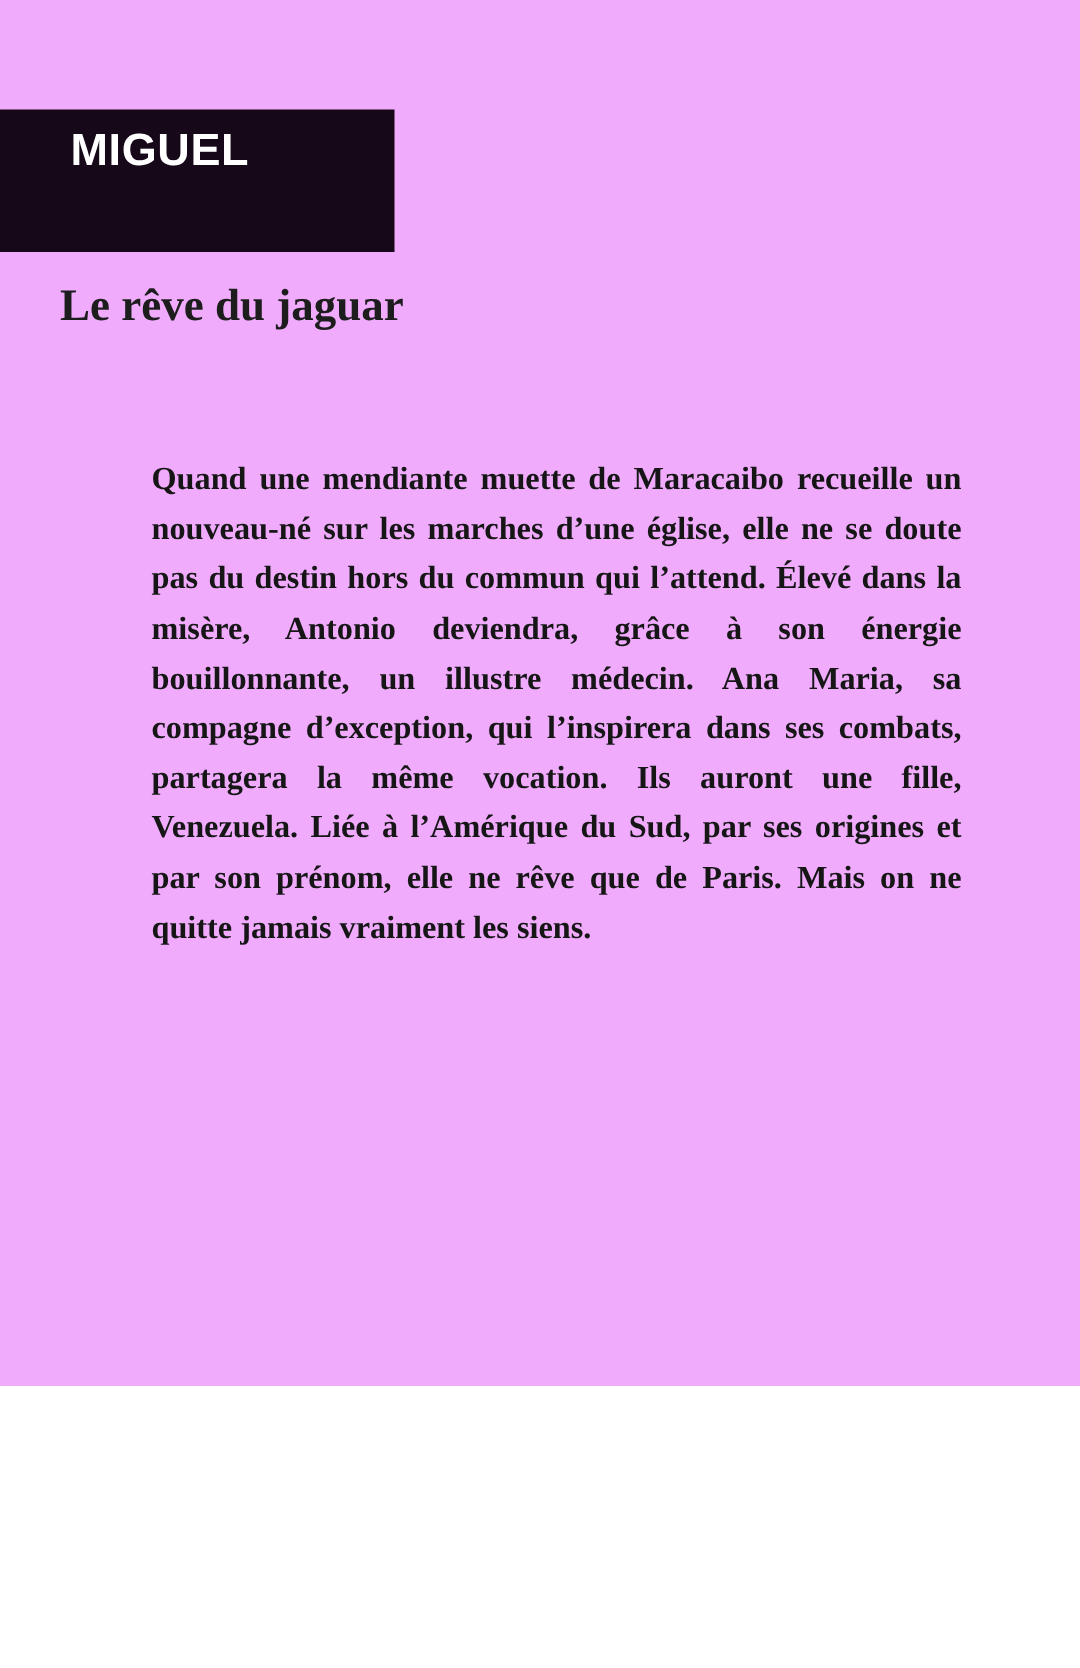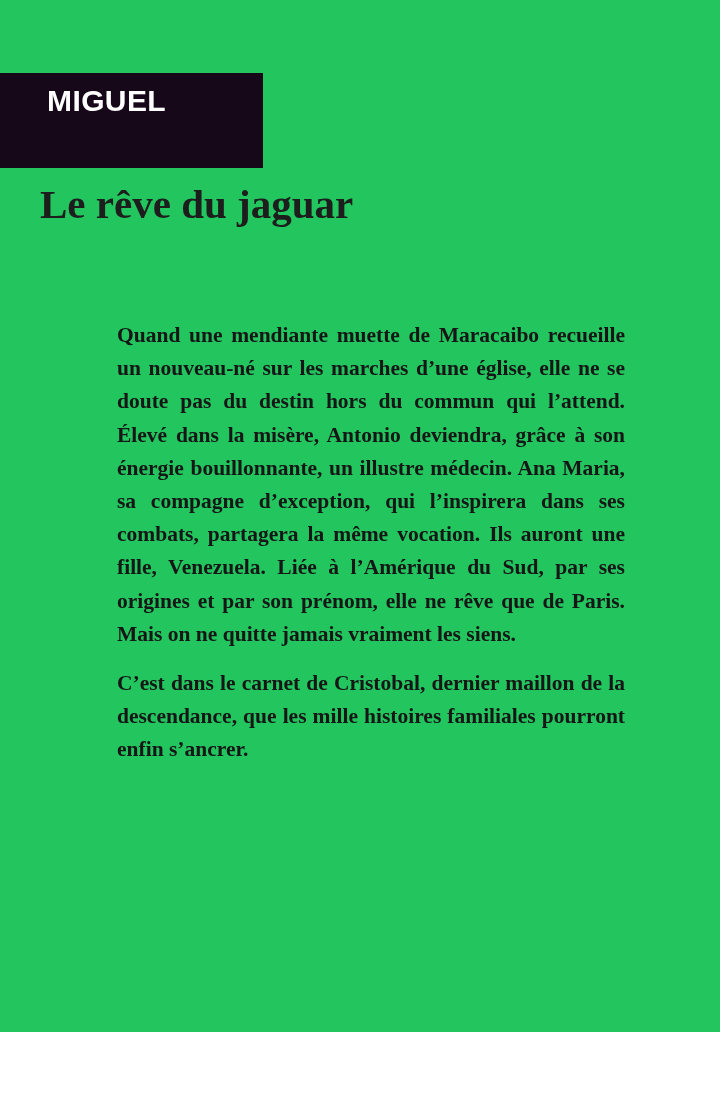--- a/index.html
+++ b/index.html
@@ -6,22 +6,22 @@
     margin: 0;
     padding: 0;
     background: #ffffff;
   }
   body {
     font-family: "Liberation Serif", serif;
   }
   .cover {
     position: relative;
     width: 720px;
-    height: 1032px;
-    background: #22c55e;
+    height: 924px;
+    background: #f0abfc;
     overflow: hidden;
   }
 
   
   .author-box {
     position: absolute;
     left: 0;
     top: 73px;
     width: 263px;
     height: 95px;
@@ -39,42 +39,42 @@
     white-space: nowrap;
   }
 
   
   .book-title {
     position: absolute;
     left: 40px;
     top: 180px;
     font-family: "Liberation Serif", serif;
     font-weight: bold;
-    font-size: 41px;
+    font-size: 30px;
     line-height: 48px;
     color: #1d1d1d;
     white-space: nowrap;
   }
 
   
   .blurb {
     position: absolute;
     left: 101px;
     top: 303px;
     width: 540px;
     font-family: "Liberation Serif", serif;
     font-weight: bold;
     font-size: 21.5px;
     line-height: 33.2px;
     color: #161616;
     text-align: justify;
     text-justify: inter-word;
   }
   .blurb p {
-    margin: 16px;
+    margin: 0;
   }
 
   
   .red-panel {
     position: absolute;
     left: 0;
     top: 756px;
     width: 720px;
     height: 356px;
     background: #e21b10;
@@ -116,17 +116,16 @@
 <div class="cover">
 
   <div class="author-box">
     <div class="author-line">MIGUEL</div>
   </div>
 
   <div class="book-title">Le rêve du jaguar</div>
 
   <div class="blurb">
     <p>Quand une mendiante muette de Maracaibo recueille un nouveau-né sur les marches d’une église, elle ne se doute pas du destin hors du commun qui l’attend. Élevé dans la misère, Antonio deviendra, grâce à son énergie bouillonnante, un illustre médecin. Ana Maria, sa compagne d’exception, qui l’inspirera dans ses combats, partagera la même vocation. Ils auront une fille, Venezuela. Liée à l’Amérique du Sud, par ses origines et par son prénom, elle ne rêve que de Paris. Mais on ne quitte jamais vraiment les siens.</p>
-    <p>C’est dans le carnet de Cristobal, dernier maillon de la descendance, que les mille histoires familiales pourront enfin s’ancrer.</p>
   </div>
 
 
 </div>
 
 </body></html>

